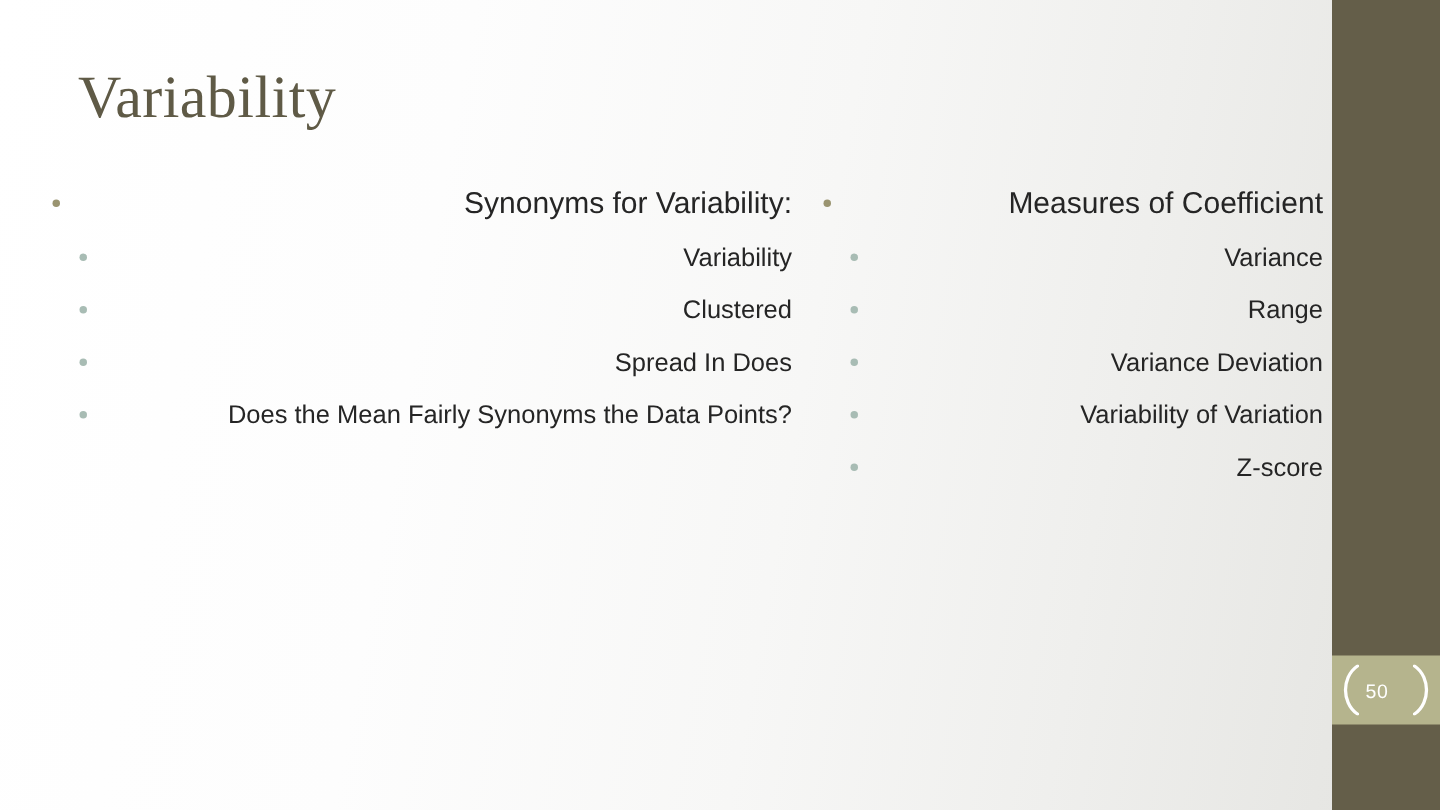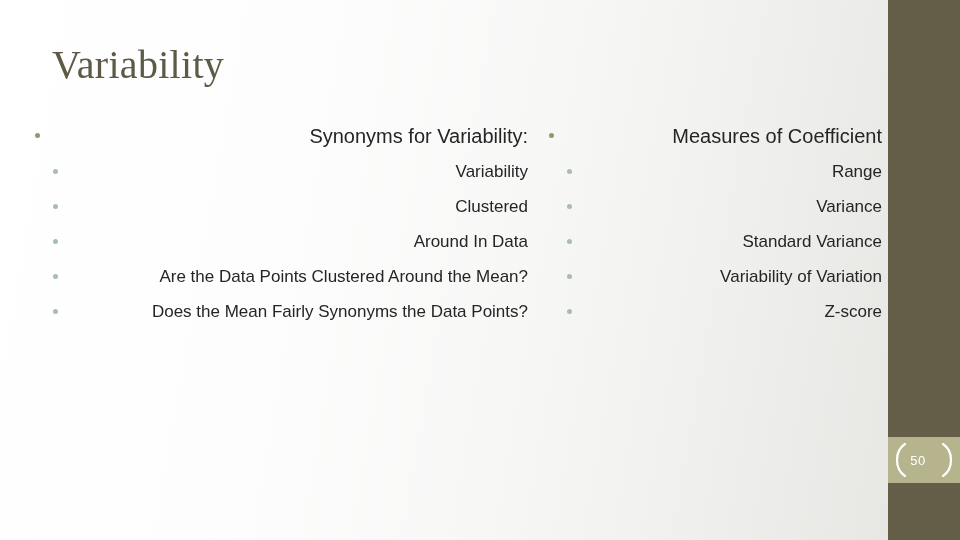--- a/index.html
+++ b/index.html
@@ -156,52 +156,48 @@
       <li class="l2">
         <span class="dot"></span>
         <span class="txt">Variability</span>
       </li>
       <li class="l2">
         <span class="dot"></span>
         <span class="txt">Clustered</span>
       </li>
       <li class="l2">
         <span class="dot"></span>
-        <span class="txt">Around In Data</span>
-      </li>
-      <li class="l2">
-        <span class="dot"></span>
-        <span class="txt">Are the Data Points Clustered Around the Mean?</span>
+        <span class="txt">Spread In Does</span>
       </li>
       <li class="l2">
         <span class="dot"></span>
         <span class="txt">Does the Mean Fairly Synonyms the Data Points?</span>
       </li>
     </ul>
   </div>
 
   <div class="column" id="column-right">
 
     <div class="l1">
       <span class="dot"></span>
       <span class="txt">Measures of Coefficient</span>
     </div>
 
     <ul class="l2-list">
       <li class="l2">
         <span class="dot"></span>
+        <span class="txt">Variance</span>
+      </li>
+      <li class="l2">
+        <span class="dot"></span>
         <span class="txt">Range</span>
       </li>
       <li class="l2">
         <span class="dot"></span>
-        <span class="txt">Variance</span>
-      </li>
-      <li class="l2">
-        <span class="dot"></span>
-        <span class="txt">Standard Variance</span>
+        <span class="txt">Variance Deviation</span>
       </li>
       <li class="l2">
         <span class="dot"></span>
         <span class="txt">Variability of Variation</span>
       </li>
       <li class="l2">
         <span class="dot"></span>
         <span class="txt">Z-score</span>
       </li>
     </ul>

